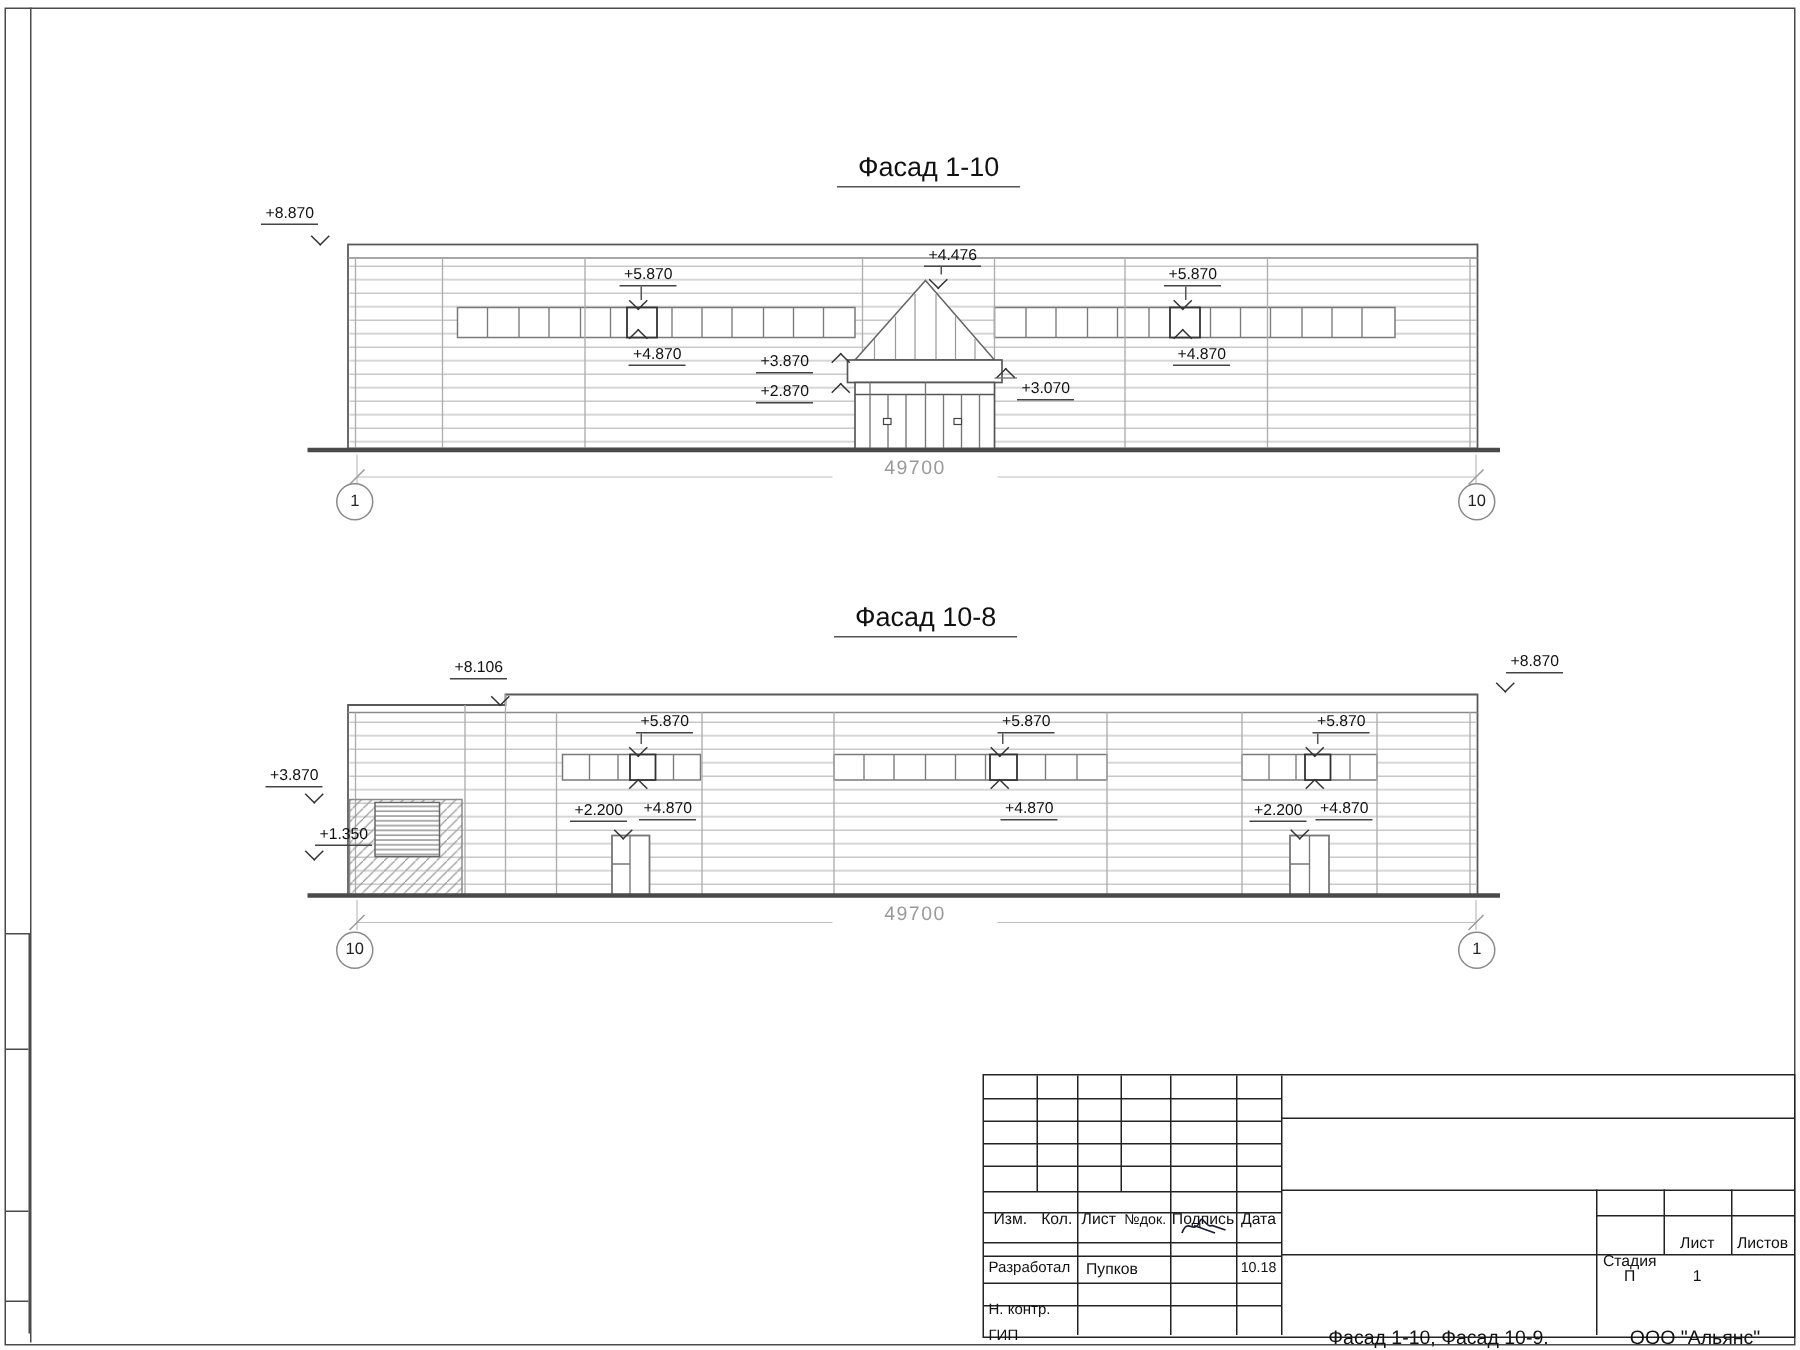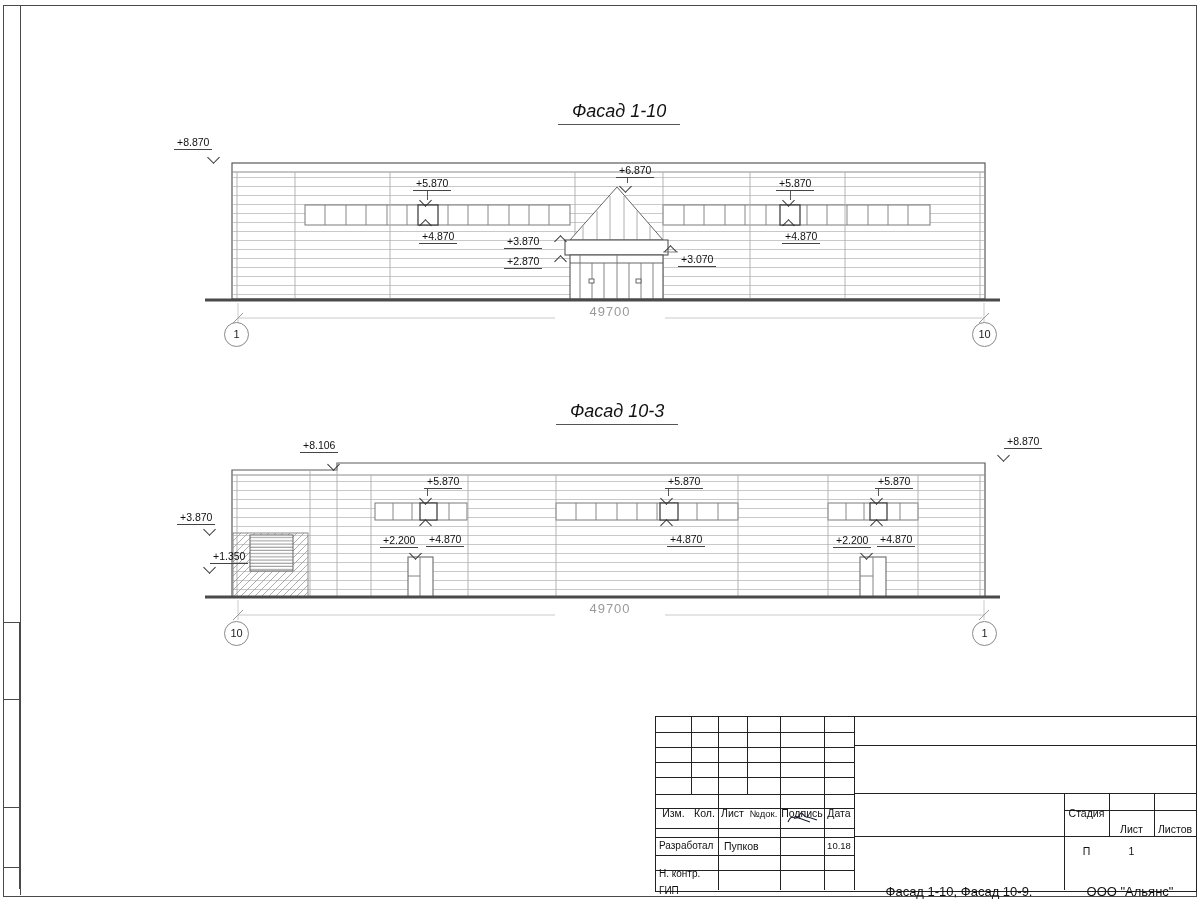--- a/index.html
+++ b/index.html
@@ -3,21 +3,21 @@
 <meta charset="utf-8">
 <style>
   html,body{margin:0;padding:0;background:#ffffff;}
   .sheet{position:relative;width:1200px;height:900px;background:#fff;overflow:hidden;
          font-family:"Liberation Sans",sans-serif;color:#1a1a1a;}
   .frame-outer{position:absolute;left:3px;top:5px;width:1192px;height:890px;border:1px solid #4a4a4a;}
   .frame-left{position:absolute;left:20px;top:5px;height:890px;border-left:1px solid #4a4a4a;}
   .lstrip{position:absolute;left:4px;top:622px;width:15px;height:266px;border-right:1px solid #4a4a4a;border-top:1px solid #4a4a4a;}
   .lstrip .cellline{position:absolute;left:0;width:100%;border-top:1px solid #4a4a4a;}
 
-  .fac-title{position:absolute;font-size:18px;font-style:italic;color:#111;
+  .fac-title{position:absolute;font-size:18px;color:#111;
              border-bottom:1px solid #555;padding:0 14px 2px 14px;white-space:nowrap;text-align:right;}
   .facsvg{position:absolute;}
 
   .elev{position:absolute;font-size:10.5px;color:#111;white-space:nowrap;}
   .elev .shelf{display:inline-block;border-bottom:1px solid #444;padding:0 3px 1px 3px;}
   .arr{position:absolute;width:8px;height:8px;}
   .arr-down{border-left:1.2px solid #333;border-bottom:1.2px solid #333;transform:rotate(-45deg);}
   .arr-up{border-left:1.2px solid #333;border-bottom:1.2px solid #333;transform:rotate(135deg);}
   .vlead{position:absolute;width:0;border-left:1px solid #555;}
 
@@ -82,21 +82,21 @@
 
   <div class="elev" style="left:174px;top:136px;"><span class="shelf">+8.870</span></div>
   <span class="arr arr-down" style="left:209px;top:153px;"></span>
 
   <div class="elev" style="left:413px;top:177px;"><span class="shelf">+5.870</span></div>
   <div class="vlead" style="left:427px;top:191px;height:9px;"></div>
   <span class="arr arr-down" style="left:421px;top:196px;"></span>
   <div class="elev" style="left:419px;top:230px;"><span class="shelf">+4.870</span></div>
   <span class="arr arr-up" style="left:421px;top:221px;"></span>
 
-  <div class="elev" style="left:616px;top:164px;"><span class="shelf">+6.870</span></div>
+  <div class="elev" style="left:616px;top:164px;"><span class="shelf">+4.476</span></div>
   <div class="vlead" style="left:627px;top:178px;height:5px;"></div>
   <span class="arr arr-down" style="left:621px;top:182px;"></span>
 
   <div class="elev" style="left:504px;top:235px;"><span class="shelf">+3.870</span></div>
   <span class="arr arr-up" style="left:556px;top:237px;"></span>
   <div class="elev" style="left:504px;top:255px;"><span class="shelf">+2.870</span></div>
   <span class="arr arr-up" style="left:556px;top:257px;"></span>
 
   <span class="arr arr-up" style="left:666px;top:247px;"></span>
   <div class="elev" style="left:678px;top:253px;"><span class="shelf">+3.070</span></div>
@@ -104,21 +104,21 @@
   <div class="elev" style="left:776px;top:177px;"><span class="shelf">+5.870</span></div>
   <div class="vlead" style="left:790px;top:191px;height:9px;"></div>
   <span class="arr arr-down" style="left:784px;top:196px;"></span>
   <div class="elev" style="left:782px;top:230px;"><span class="shelf">+4.870</span></div>
   <span class="arr arr-up" style="left:784px;top:221px;"></span>
 
   <div class="dimtext" style="left:555px;top:304px;">49700</div>
   <div class="axis" style="left:224px;top:322px;">1</div>
   <div class="axis" style="left:972px;top:322px;">10</div>
 
-  <div class="fac-title" style="left:556px;top:401px;">Фасад 10-3</div>
+  <div class="fac-title" style="left:556px;top:401px;">Фасад 10-8</div>
 
   <svg class="facsvg" style="left:200px;top:455px;" width="810" height="200">
     <defs>
       <pattern id="hl2" width="8" height="9" patternUnits="userSpaceOnUse">
         <path d="M0 8.5 H8" stroke="#c9c9c9" stroke-width="1"></path>
       </pattern>
       <pattern id="hatch" width="7" height="7" patternUnits="userSpaceOnUse">
         <path d="M-1 8 L8 -1" stroke="#999" stroke-width="0.8"></path>
       </pattern>
       <pattern id="louv" width="6" height="3.2" patternUnits="userSpaceOnUse">
@@ -228,21 +228,21 @@
     <svg style="position:absolute;left:128px;top:92px;" width="38" height="18">
       <path d="M4,13 C8,2 12,15 16,5 C18,1 20,10 24,8 L33,11 M12,8 L26,13" stroke="#1a1a2e" stroke-width="1.1" fill="none"></path>
     </svg>
     <div class="cell c" style="left:168px;top:91px;width:30px;height:20px;line-height:20px;font-size:9.5px;">10.18</div>
 
     <div class="cell" style="left:3px;top:120px;width:60px;height:18px;line-height:18px;font-size:10px;">Н. контр.</div>
     <div class="cell" style="left:3px;top:138px;width:60px;height:15px;line-height:15px;font-size:10px;">ГИП</div>
 
     <div class="cell mid" style="left:198px;top:119px;width:210px;height:54px;font-size:13px;">Фасад 1-10, Фасад 10-9.</div>
     <div class="cell mid" style="left:408px;top:119px;width:132px;height:54px;font-size:13px;">ООО "Альянс"</div>
-    <div class="cell c" style="left:408px;top:60px;width:45px;height:17px;line-height:17px;">Стадия</div>
+    <div class="cell c" style="left:408px;top:88px;width:45px;height:17px;line-height:17px;">Стадия</div>
     <div class="cell c" style="left:453px;top:76px;width:45px;height:17px;line-height:17px;">Лист</div>
     <div class="cell c" style="left:498px;top:76px;width:42px;height:17px;line-height:17px;">Листов</div>
     <div class="cell c" style="left:408px;top:93px;width:45px;height:26px;line-height:26px;">П</div>
     <div class="cell c" style="left:453px;top:93px;width:45px;height:26px;line-height:26px;">1</div>
     <div class="cell c" style="left:498px;top:93px;width:42px;height:26px;line-height:26px;"></div>
   </div>
 
 </div>
 
 </body></html>

